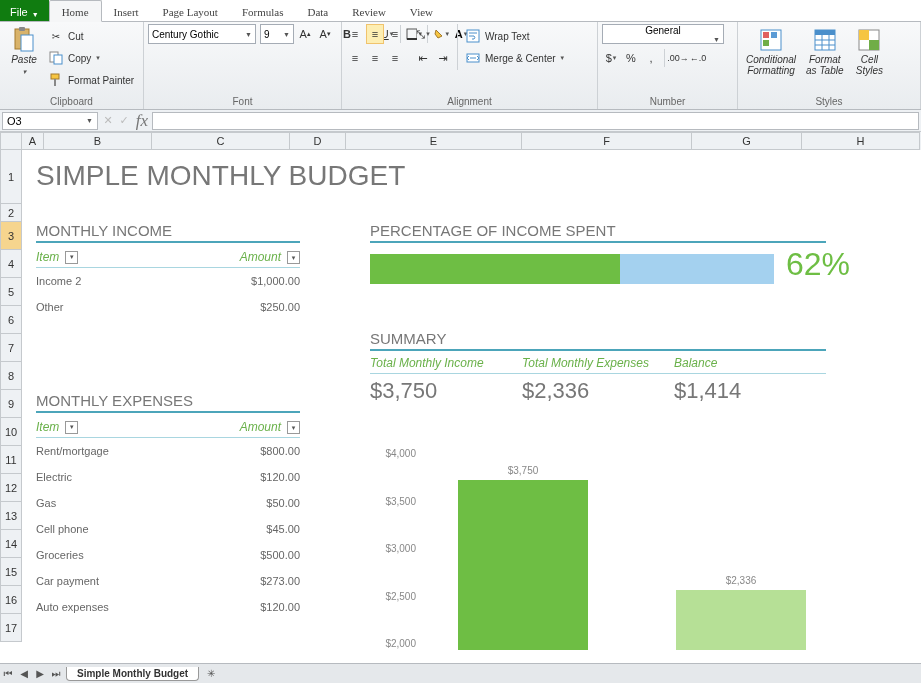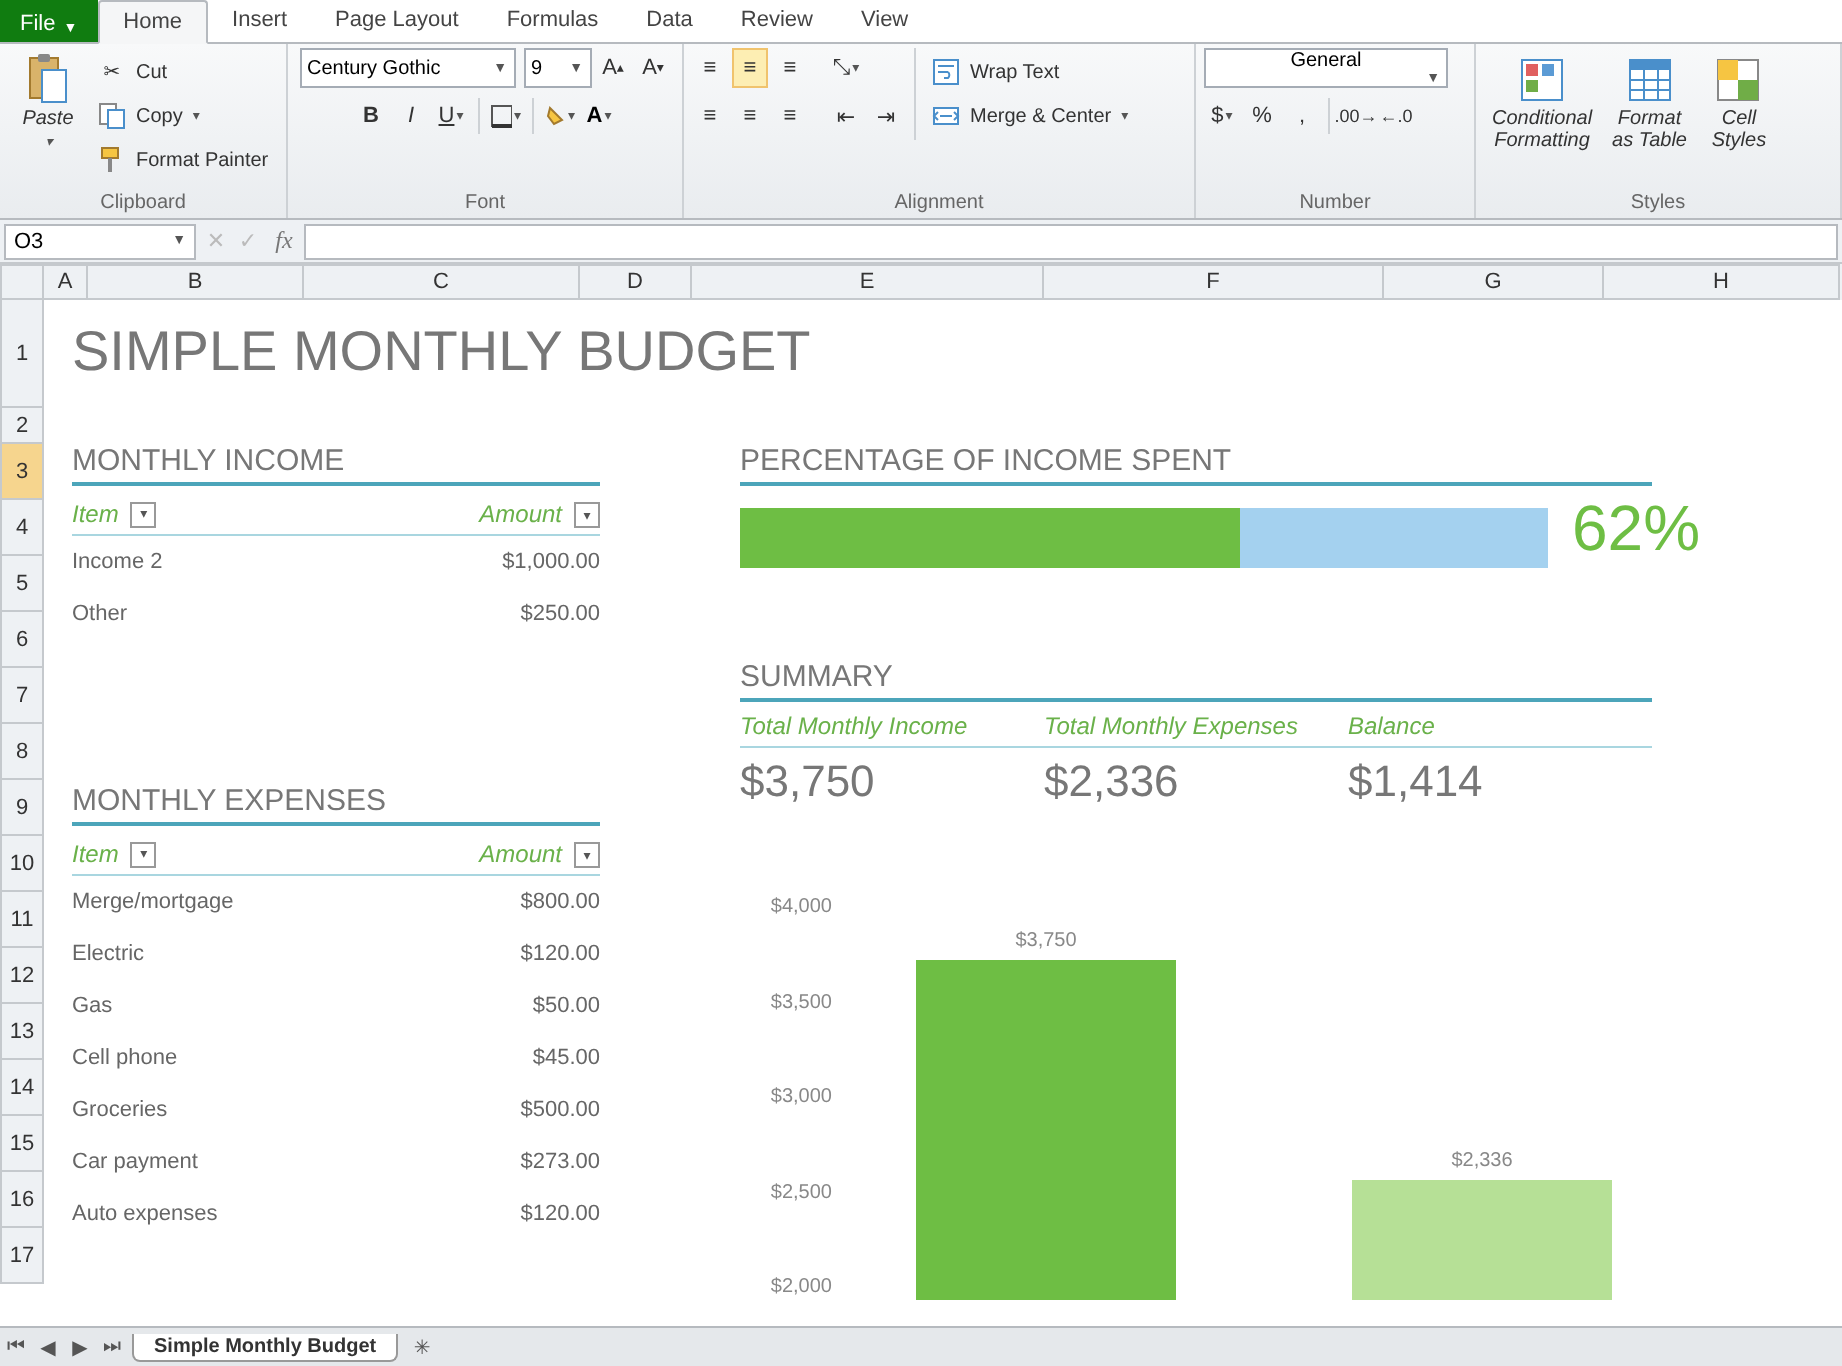--- a/index.html
+++ b/index.html
@@ -31,21 +31,22 @@
   align-items: flex-end;
   gap: 4px;
   font-size: 11px;
 }
 .file-tab .chev { font-size: 7px; }
 .tab {
   padding: 3px 12px;
   height: 22px;
   color: #444;
   display: flex;
-  align-items: center;
+  align-items: flex-end;
+  font-family: Liberation Serif, serif;
 }
 .tab.active {
   border: 1px solid #b6babf;
   border-bottom: 1px solid #f5f6f7;
   background: #f5f6f7;
   border-top-left-radius: 2px;
   border-top-right-radius: 2px;
   margin-bottom: -1px;
 }
 
@@ -116,21 +117,21 @@
   border: 1px solid #b6babf;
   background:#fff;
   height:18px;
   margin: 0 2px;
   display:flex;
   align-items:center;
   padding: 0 4px;
   font-size:11px;
 }
 .namebox .dd { margin-left:auto; font-size:7px; color:#555;}
-.fx-ic { width: 20px; text-align:center; font-style: italic; font-family: serif; color:#777; font-size:12px; }
+.fx-ic { width: 20px; text-align:center; font-style: italic; font-family: serif; color:#777; font-size:17px; }
 .formula-input { flex:1; background:#fff; border:1px solid #b6babf; height:18px; margin-right: 2px; }
 
 
 .grid-area {
   position: absolute;
   top: 132px; left:0; right:0; bottom: 20px;
   overflow: hidden;
   background:#fff;
 }
 .colheads {
@@ -342,21 +343,21 @@
               </svg>
             </span>
           <span>Format Painter</span>
         </div>
       </div>
     </div>
     <div class="group-label">Clipboard</div>
   </div>
 
   <div class="group" style="width:198px">
-    <div class="group-body" style="flex-direction:column;gap:4px;align-items:center">
+    <div class="group-body" style="flex-direction:row;gap:4px;align-items:flex-start">
       <div class="btn-row">
         <div class="combo font-combo">
           <span>Century Gothic</span>
             <span class="dd">▼</span>
         </div>
         <div class="combo size-combo">
           <span>9</span>
             <span class="dd">▼</span>
         </div>
         <div class="mini" title="Increase font">A<sup style="font-size:7px">▴</sup></div>
@@ -583,21 +584,21 @@
             <span>Item</span>
             <span class="fbox">▾</span>
           </div>
         <div class="c2">
             <span>Amount</span>
             <span class="fbox">▾</span>
           </div>
       </div>
       <div id="expense-rows">
           <div class="trow">
-            <div class="c1">Merge/mortgage</div>
+            <div class="c1">Rent/mortgage</div>
             <div class="c2">$800.00</div>
           </div>
           <div class="trow">
             <div class="c1">Electric</div>
             <div class="c2">$120.00</div>
           </div>
           <div class="trow">
             <div class="c1">Gas</div>
             <div class="c2">$50.00</div>
           </div>

